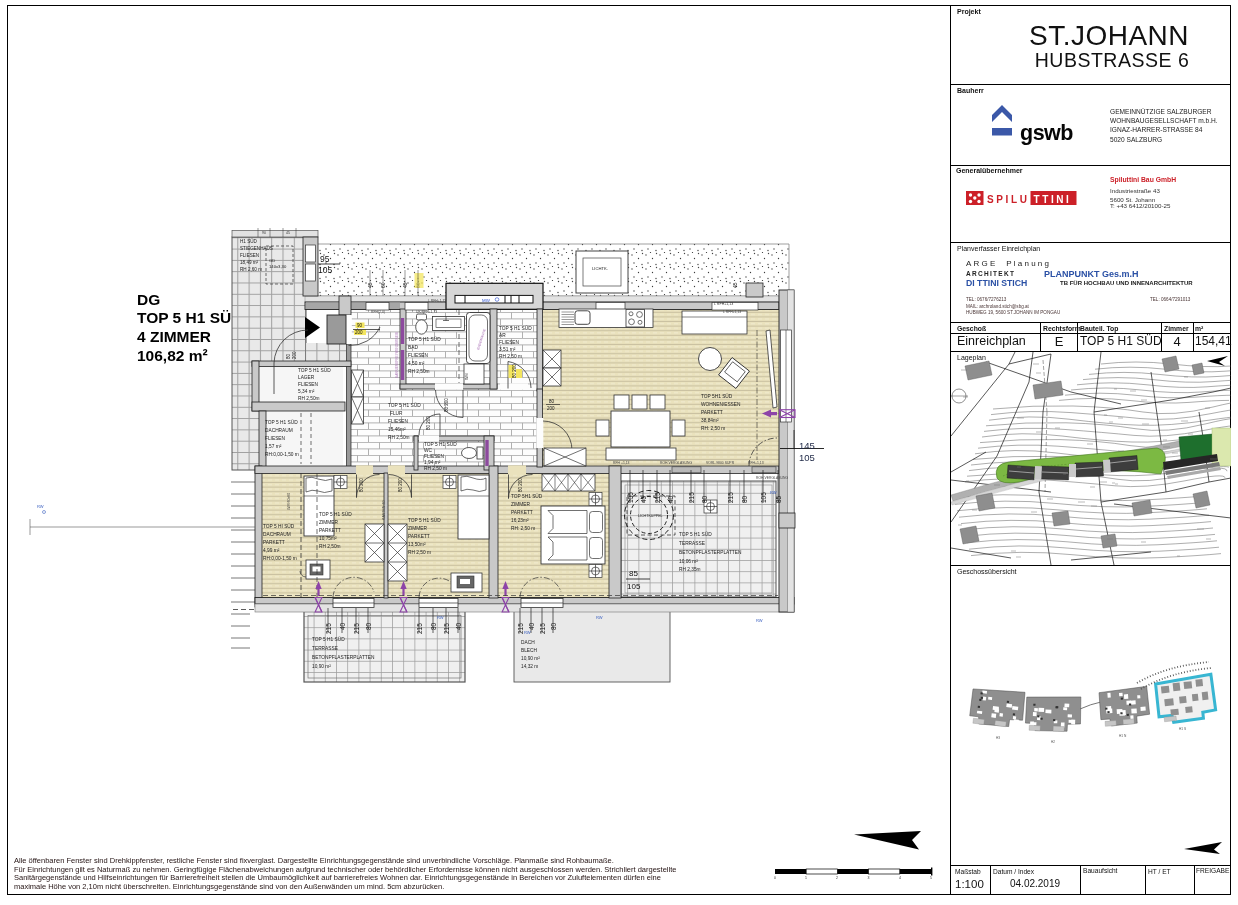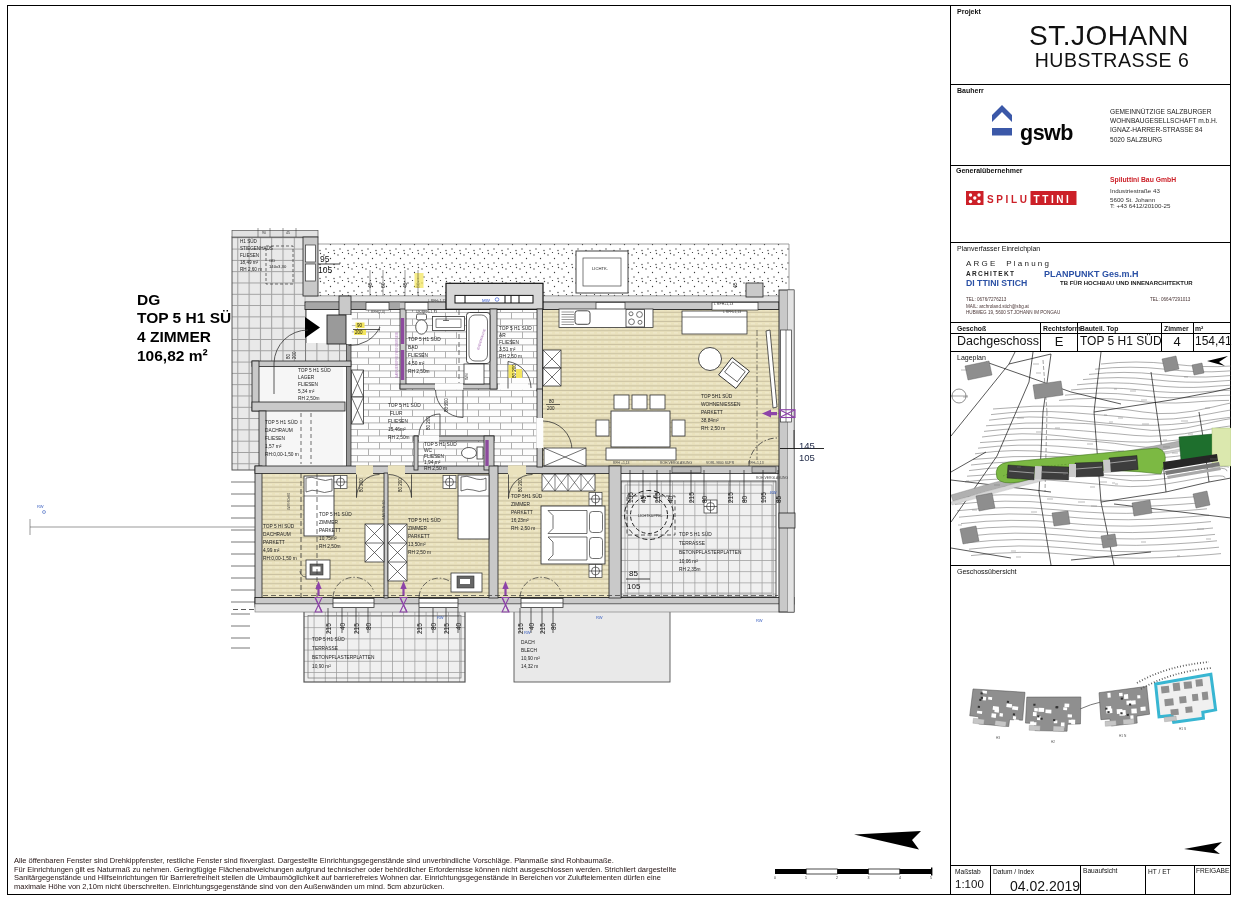--- a/index.html
+++ b/index.html
@@ -70,21 +70,21 @@
 <div class="abs" style="left:951px;top:350.5px;width:280px;height:1.3px;background:#000;"></div>
 <div class="abs" style="left:1040px;top:322px;width:1.2px;height:29px;background:#000;"></div>
 <div class="abs" style="left:1077px;top:322px;width:1.2px;height:29px;background:#000;"></div>
 <div class="abs" style="left:1161px;top:322px;width:1.2px;height:29px;background:#000;"></div>
 <div class="abs" style="left:1192.5px;top:322px;width:1.2px;height:29px;background:#000;"></div>
 <div class="abs" style="left:957px;top:324.5px;font-size:6.8px;font-weight:bold;">Geschoß</div>
 <div class="abs" style="left:1043px;top:324.5px;font-size:6.8px;font-weight:bold;">Rechtsform</div>
 <div class="abs" style="left:1080px;top:324.5px;font-size:6.8px;font-weight:bold;">Bauteil. Top</div>
 <div class="abs" style="left:1164px;top:324.5px;font-size:6.8px;font-weight:bold;">Zimmer</div>
 <div class="abs" style="left:1195px;top:324.5px;font-size:6.8px;font-weight:bold;">m²</div>
-<div class="abs" style="left:957px;top:334px;font-size:12.5px;">Dachgeschoss</div>
+<div class="abs" style="left:957px;top:334px;font-size:12.5px;">Einreichplan</div>
 <div class="abs" style="left:1040px;top:334px;width:38px;text-align:center;font-size:13px;">E</div>
 <div class="abs" style="left:1080px;top:334px;font-size:12px;">TOP 5 H1 SÜD</div>
 <div class="abs" style="left:1161px;top:334px;width:32px;text-align:center;font-size:13px;">4</div>
 <div class="abs" style="left:1195px;top:334px;font-size:12px;">154,41</div>
 
 <div class="abs" style="left:951px;top:565px;width:280px;height:1.3px;background:#000;"></div>
 <div class="abs" style="left:957px;top:354px;font-size:7px;z-index:5;">Lageplan</div>
 
 <svg class="abs" style="left:951px;top:352px;" width="280" height="213" viewBox="0 0 280 213">
 
@@ -355,21 +355,21 @@
 <div class="abs" style="left:989.5px;top:865px;width:1.2px;height:30px;background:#000;"></div>
 <div class="abs" style="left:1079.5px;top:865px;width:1.2px;height:30px;background:#000;"></div>
 <div class="abs" style="left:1144.5px;top:865px;width:1.2px;height:30px;background:#000;"></div>
 <div class="abs" style="left:1193.5px;top:865px;width:1.2px;height:30px;background:#000;"></div>
 <div class="abs" style="left:955px;top:867.5px;font-size:6.6px;">Maßstab</div>
 <div class="abs" style="left:993px;top:867.5px;font-size:6.6px;">Datum / Index</div>
 <div class="abs" style="left:1083px;top:866.5px;font-size:6.6px;">Bauaufsicht</div>
 <div class="abs" style="left:1148px;top:867.5px;font-size:6.6px;">HT / ET</div>
 <div class="abs" style="left:1196px;top:866.5px;font-size:6.6px;">FREIGABE</div>
 <div class="abs" style="left:955px;top:878px;font-size:11.5px;">1:100</div>
-<div class="abs" style="left:1002px;top:878px;font-size:14px;padding-left:8px;">04.02.2019</div>
+<div class="abs" style="left:1002px;top:878px;font-size:10px;padding-left:8px;">04.02.2019</div>
 
 <div class="abs" style="left:14px;top:857px;width:940px;font-size:7.5px;line-height:8.5px;color:#241313;">Alle öffenbaren Fenster sind Drehkippfenster, restliche Fenster sind fixverglast. Dargestellte Einrichtungsgegenstände sind unverbindliche Vorschläge. Planmaße sind Rohbaumaße.<br>Für Einrichtungen gilt es Naturmaß zu nehmen. Geringfügige Flächenabweichungen aufgrund technischer oder behördlicher Erfordernisse können nicht ausgeschlossen werden. Strichliert dargestellte<br>Sanitärgegenstände und Hilfseinrichtungen für Barrierefreiheit stellen die Umbaumöglichkeit auf barrierefreies Wohnen dar. Einrichtungsgegenstände in Bereichen vor Zuluftelementen dürfen eine<br>maximale Höhe von 2,10m nicht überschreiten. Einrichtungsgegenstände sind von den Außenwänden um mind. 5cm abzurücken.</div>
 
 <svg class="abs" style="left:773px;top:866px;" width="165" height="16" viewBox="0 0 165 16">
   <rect x="2" y="3" width="31.2" height="5" fill="#000"></rect>
   <rect x="33.2" y="3" width="31.2" height="5" fill="#fff" stroke="#000" stroke-width="0.7"></rect>
   <rect x="64.4" y="3" width="31.2" height="5" fill="#000"></rect>
   <rect x="95.6" y="3" width="31.2" height="5" fill="#fff" stroke="#000" stroke-width="0.7"></rect>
   <rect x="126.8" y="3" width="31.2" height="5" fill="#000"></rect>
   <rect x="158" y="1.5" width="1.4" height="8" fill="#000"></rect>

